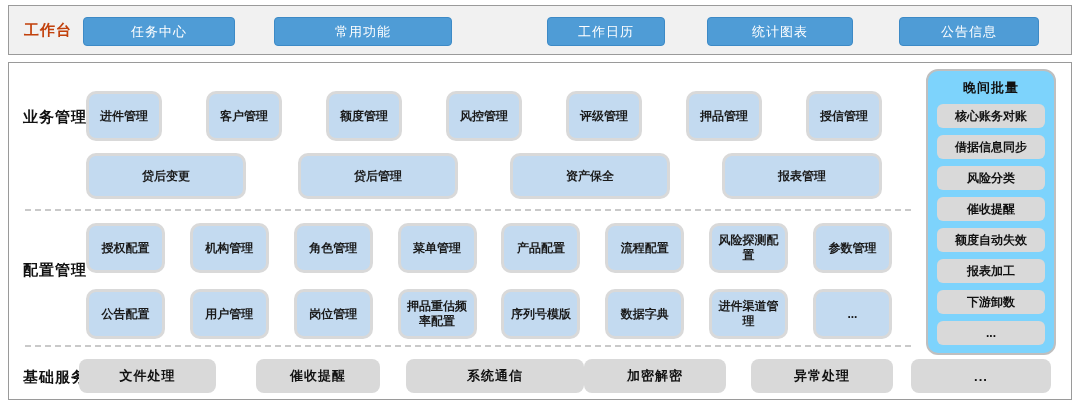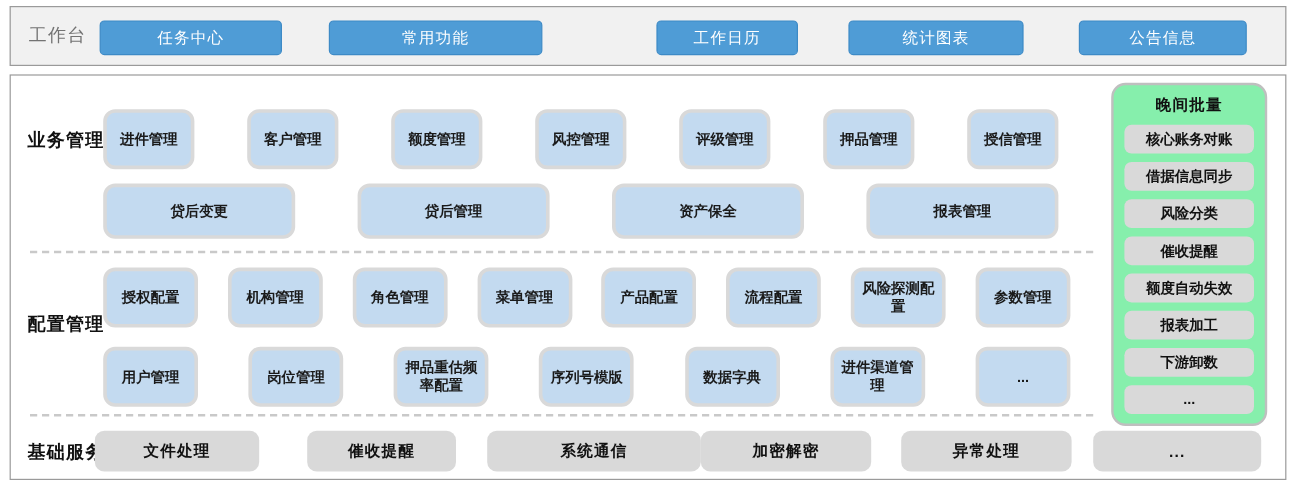--- a/index.html
+++ b/index.html
@@ -6,21 +6,21 @@
   html,body { width:1080px; height:406px; background:#ffffff; font-family:"Liberation Sans", sans-serif; }
   body { position:relative; overflow:hidden; }
 
   
   .topbar {
     position:absolute; left:8px; top:5px; width:1064px; height:50px;
     background:#f1f1f1; border:1px solid #9a9a9a;
   }
   .topbar-label {
     position:absolute; left:15px; top:50%; transform:translateY(-50%);
-    color:#737373; font-weight:normal; font-size:15px; letter-spacing:1px;
+    color:#c2410c; font-weight:bold; font-size:15px; letter-spacing:1px;
   }
   .topbtn {
     position:absolute; top:11px; height:29px;
     background:#4f9cd6; border:1px solid #3d8ac6; border-radius:4px;
     color:#ffffff; font-size:13px; letter-spacing:1px;
     display:flex; align-items:center; justify-content:center; cursor:pointer;
   }
   .topbtn:nth-of-type(1){ left:74px;  width:152px; }
   .topbtn:nth-of-type(2){ left:265px; width:178px; }
   .topbtn:nth-of-type(3){ left:538px; width:118px; }
@@ -73,21 +73,21 @@
   .graybox.g1 { left:70px;  width:137px; }
   .graybox.g2 { left:247px; width:124px; }
   .graybox.g3 { left:397px; width:178px; }
   .graybox.g4 { left:575px; width:142px; }
   .graybox.g5 { left:742px; width:142px; }
   .graybox.g6 { left:902px; width:140px; }
 
   
   .batch-panel {
     position:absolute; left:917px; top:6px; width:130px; height:286px;
-    background:#86efac; border:2px solid #bfbfbf; border-radius:12px;
+    background:#7dd3fc; border:2px solid #bfbfbf; border-radius:12px;
   }
   .batch-title {
     margin-top:8px; text-align:center;
     font-size:13px; font-weight:bold; color:#111; letter-spacing:1px;
   }
   .batch-item {
     margin:7px 9px 0 9px; height:24px;
     background:#d9d9d9; border-radius:6px;
     display:flex; align-items:center; justify-content:center;
     font-size:12px; font-weight:bold; color:#111; cursor:pointer;
@@ -135,20 +135,21 @@
     <div class="bluebox">机构管理</div>
     <div class="bluebox">角色管理</div>
     <div class="bluebox">菜单管理</div>
     <div class="bluebox">产品配置</div>
     <div class="bluebox">流程配置</div>
     <div class="bluebox">风险探测配置</div>
     <div class="bluebox">参数管理</div>
   </div>
 
   <div class="flexrow row-cfg2">
+    <div class="bluebox">公告配置</div>
     <div class="bluebox">用户管理</div>
     <div class="bluebox">岗位管理</div>
     <div class="bluebox">押品重估频率配置</div>
     <div class="bluebox">序列号模版</div>
     <div class="bluebox">数据字典</div>
     <div class="bluebox">进件渠道管理</div>
     <div class="bluebox">...</div>
   </div>
 
   <div class="dashline dash2"></div>

